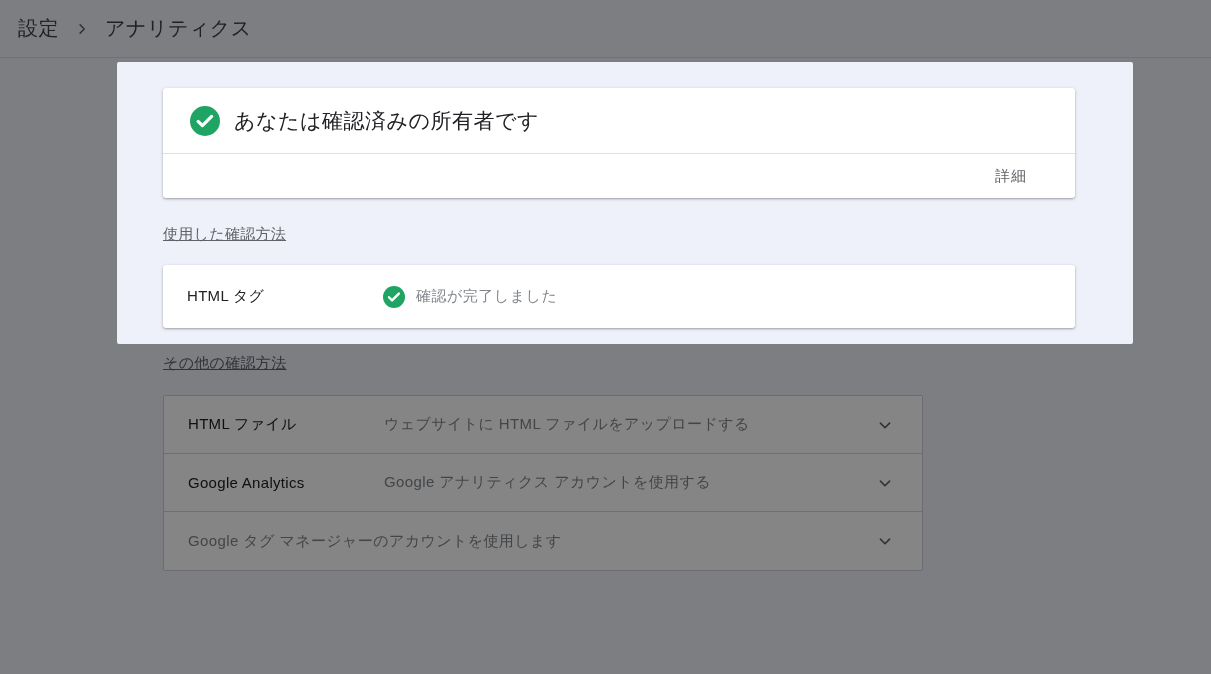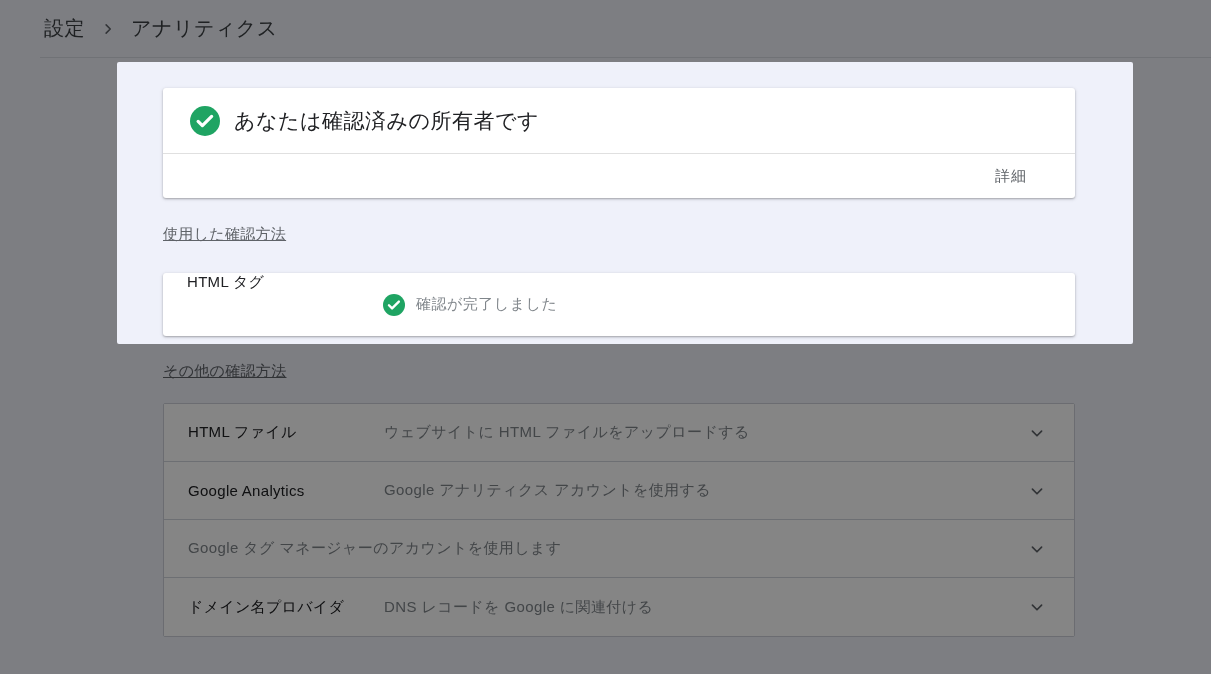--- a/index.html
+++ b/index.html
@@ -9,24 +9,23 @@
     background: #eff1fa;
     color: #202124;
     position: relative;
   }
 
   
   .header {
     height: 58px;
     display: flex;
     align-items: center;
-    padding-left: 4px;
+    padding-left: 18px;
     border-bottom: 1px solid #d7dae2;
     background: #eff1fa;
-    margin-left: 40px;
   }
   .crumb { font-size: 20px; color: #3c4043; letter-spacing: 0.5px; }
   .crumb-sep { display: inline-flex; margin: 0 14px; align-items: center; }
 
   
   .content { padding-left: 163px; width: 1075px; }
 
   .card {
     width: 912px;
     background: #ffffff;
@@ -51,27 +50,27 @@
     justify-content: flex-end;
     padding-right: 48px;
   }
   .details-link { font-size: 15px; color: #5f6368; cursor: pointer; letter-spacing: 1px; }
 
   .section-label { font-size: 15px; color: #5f6368; letter-spacing: 0.3px; text-decoration: underline; }
   .label-used   { margin-top: 27px; }
   .label-other  { margin-top: 26px; }
 
   
-  .used-card { margin-top: 29px; height: 63px; display: flex; padding: 0 24px; }
+  .used-card { margin-top: 21px; height: 63px; display: flex; align-items: center; padding: 0 24px; }
   .method-name { font-size: 15px; color: #202124; flex: 0 0 196px; letter-spacing: 0.3px; }
   .status-wrap { display: flex; align-items: center; }
   .status-text { font-size: 15px; color: #80868b; margin-left: 11px; letter-spacing: 0.5px; }
 
   
-  .accordion { margin-top: 22px; width: 912px; border: 1px solid #cdd0d8; border-radius: 2px; background: #fff; }
+  .accordion { margin-top: 22px; width: 760px; border: 1px solid #cdd0d8; border-radius: 2px; background: #fff; }
   .accordion-row {
     height: 58px;
     display: flex;
     align-items: center;
     padding: 0 24px;
     background: #ffffff;
     border-bottom: 1px solid #d2d5dc;
     cursor: pointer;
   }
   .accordion-row:last-child { border-bottom: none; }
@@ -164,26 +163,17 @@
 
     <div class="accordion-row">
       <span class="row-desc">Google タグ マネージャーのアカウントを使用します</span>
       <span class="row-chevron icon">
         <svg width="22" height="22" viewBox="0 0 24 24">
             <path d="M7 10l5 5 5-5" stroke="#5f6368" stroke-width="1.8" fill="none" stroke-linecap="round" stroke-linejoin="round"></path>
           </svg>
       </span>
     </div>
 
-    <div class="accordion-row">
-      <span class="method-name">ドメイン名プロバイダ</span>
-      <span class="row-desc">DNS レコードを Google に関連付ける</span>
-      <span class="row-chevron icon">
-        <svg width="22" height="22" viewBox="0 0 24 24">
-            <path d="M7 10l5 5 5-5" stroke="#5f6368" stroke-width="1.8" fill="none" stroke-linecap="round" stroke-linejoin="round"></path>
-          </svg>
-      </span>
-    </div>
 
   </div>
 </div>
 
 <div class="spotlight"></div>
 
 </body></html>

